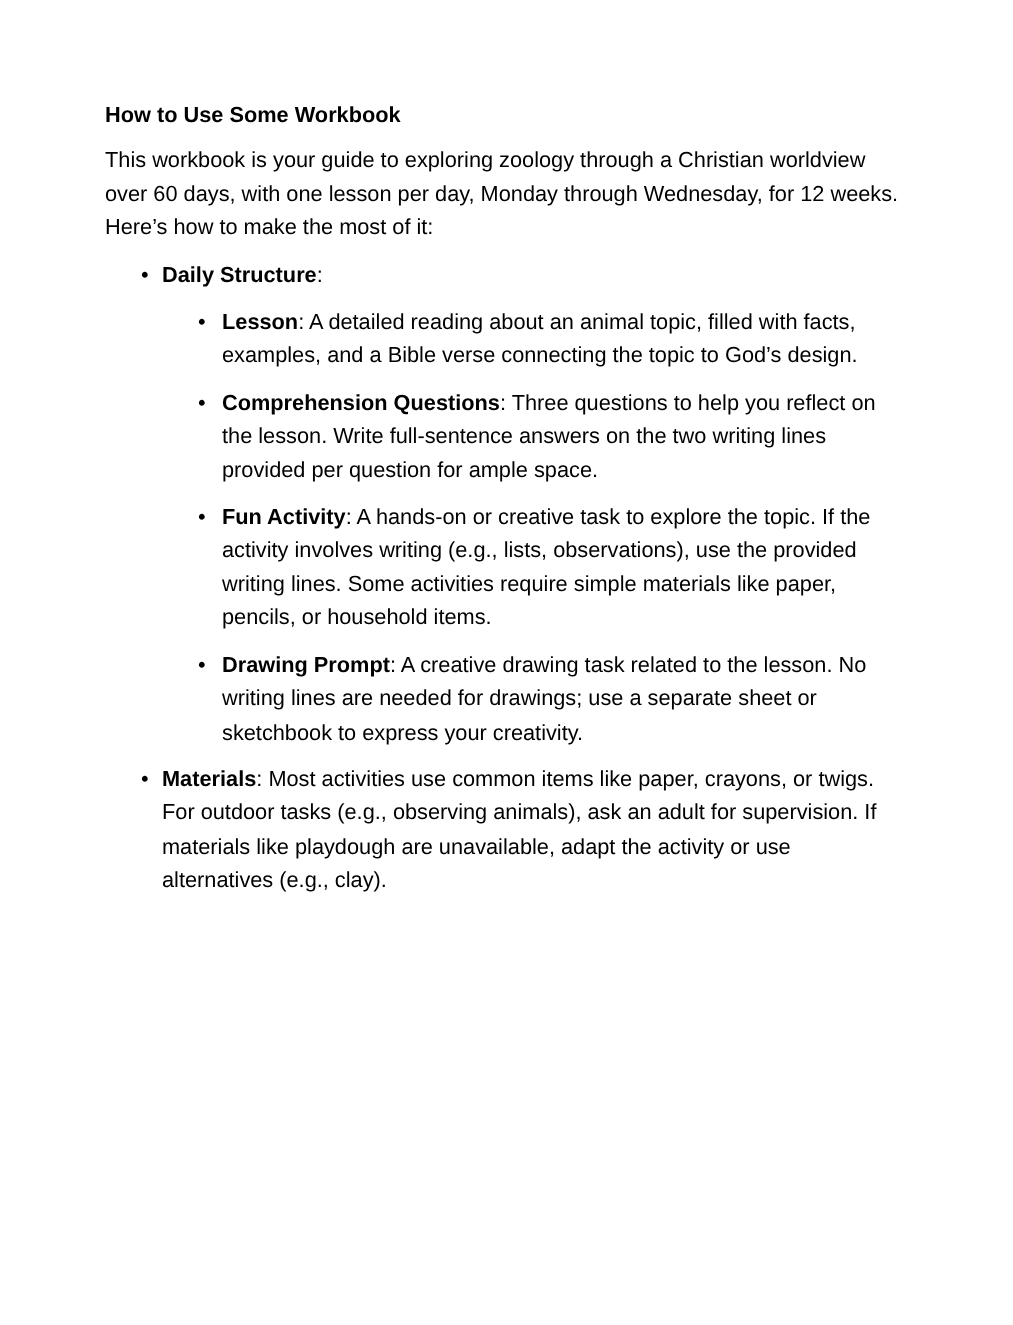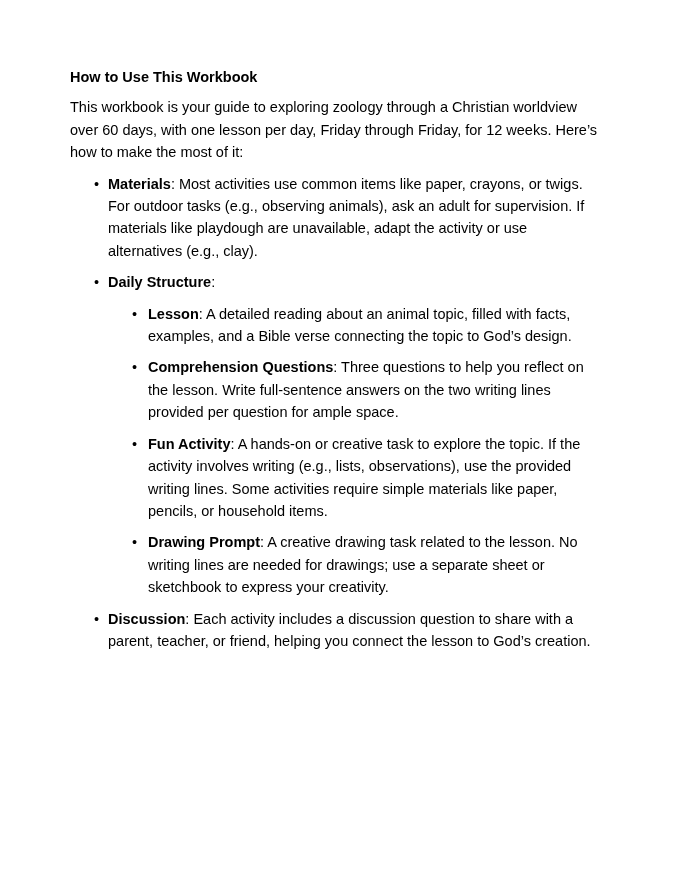--- a/index.html
+++ b/index.html
@@ -67,48 +67,45 @@
   }
   .term {
     font-weight: bold;
   }
 </style>
 </head>
 <body>
 
 <div class="page">
 
-  <h1 class="doc-heading">How to Use This Workbook</h1>
+  <h1 class="doc-heading">How to Use Some Workbook</h1>
 
-  <p class="intro">This workbook is your guide to exploring zoology through a Christian worldview over 60 days, with one lesson per day, Friday through Friday, for 12 weeks. Here’s how to make the most of it:</p>
+  <p class="intro">This workbook is your guide to exploring zoology through a Christian worldview over 60 days, with one lesson per day, Monday through Wednesday, for 12 weeks. Here’s how to make the most of it:</p>
 
   <ul class="l1">
-
-    <li>
-      <span class="term">Materials</span><span>: Most activities use common items like paper, crayons, or twigs. For outdoor tasks (e.g., observing animals), ask an adult for supervision. If materials like playdough are unavailable, adapt the activity or use alternatives (e.g., clay).</span>
-    </li>
 
     <li>
       <span class="term">Daily Structure</span><span>:</span>
 
       <ul class="l2">
         <li>
           <span class="term">Lesson</span><span>: A detailed reading about an animal topic, filled with facts, examples, and a Bible verse connecting the topic to God’s design.</span>
         </li>
         <li>
           <span class="term">Comprehension Questions</span><span>: Three questions to help you reflect on the lesson. Write full-sentence answers on the two writing lines provided per question for ample space.</span>
         </li>
         <li>
           <span class="term">Fun Activity</span><span>: A hands-on or creative task to explore the topic. If the activity involves writing (e.g., lists, observations), use the provided writing lines. Some activities require simple materials like paper, pencils, or household items.</span>
         </li>
         <li>
           <span class="term">Drawing Prompt</span><span>: A creative drawing task related to the lesson. No writing lines are needed for drawings; use a separate sheet or sketchbook to express your creativity.</span>
         </li>
       </ul>
     </li>
 
+    <li>
+      <span class="term">Materials</span><span>: Most activities use common items like paper, crayons, or twigs. For outdoor tasks (e.g., observing animals), ask an adult for supervision. If materials like playdough are unavailable, adapt the activity or use alternatives (e.g., clay).</span>
+    </li>
 
-    <li>
-      <span class="term">Discussion</span><span>: Each activity includes a discussion question to share with a parent, teacher, or friend, helping you connect the lesson to God’s creation.</span>
-    </li>
+
 
   </ul>
 </div>
 
 </body></html>

